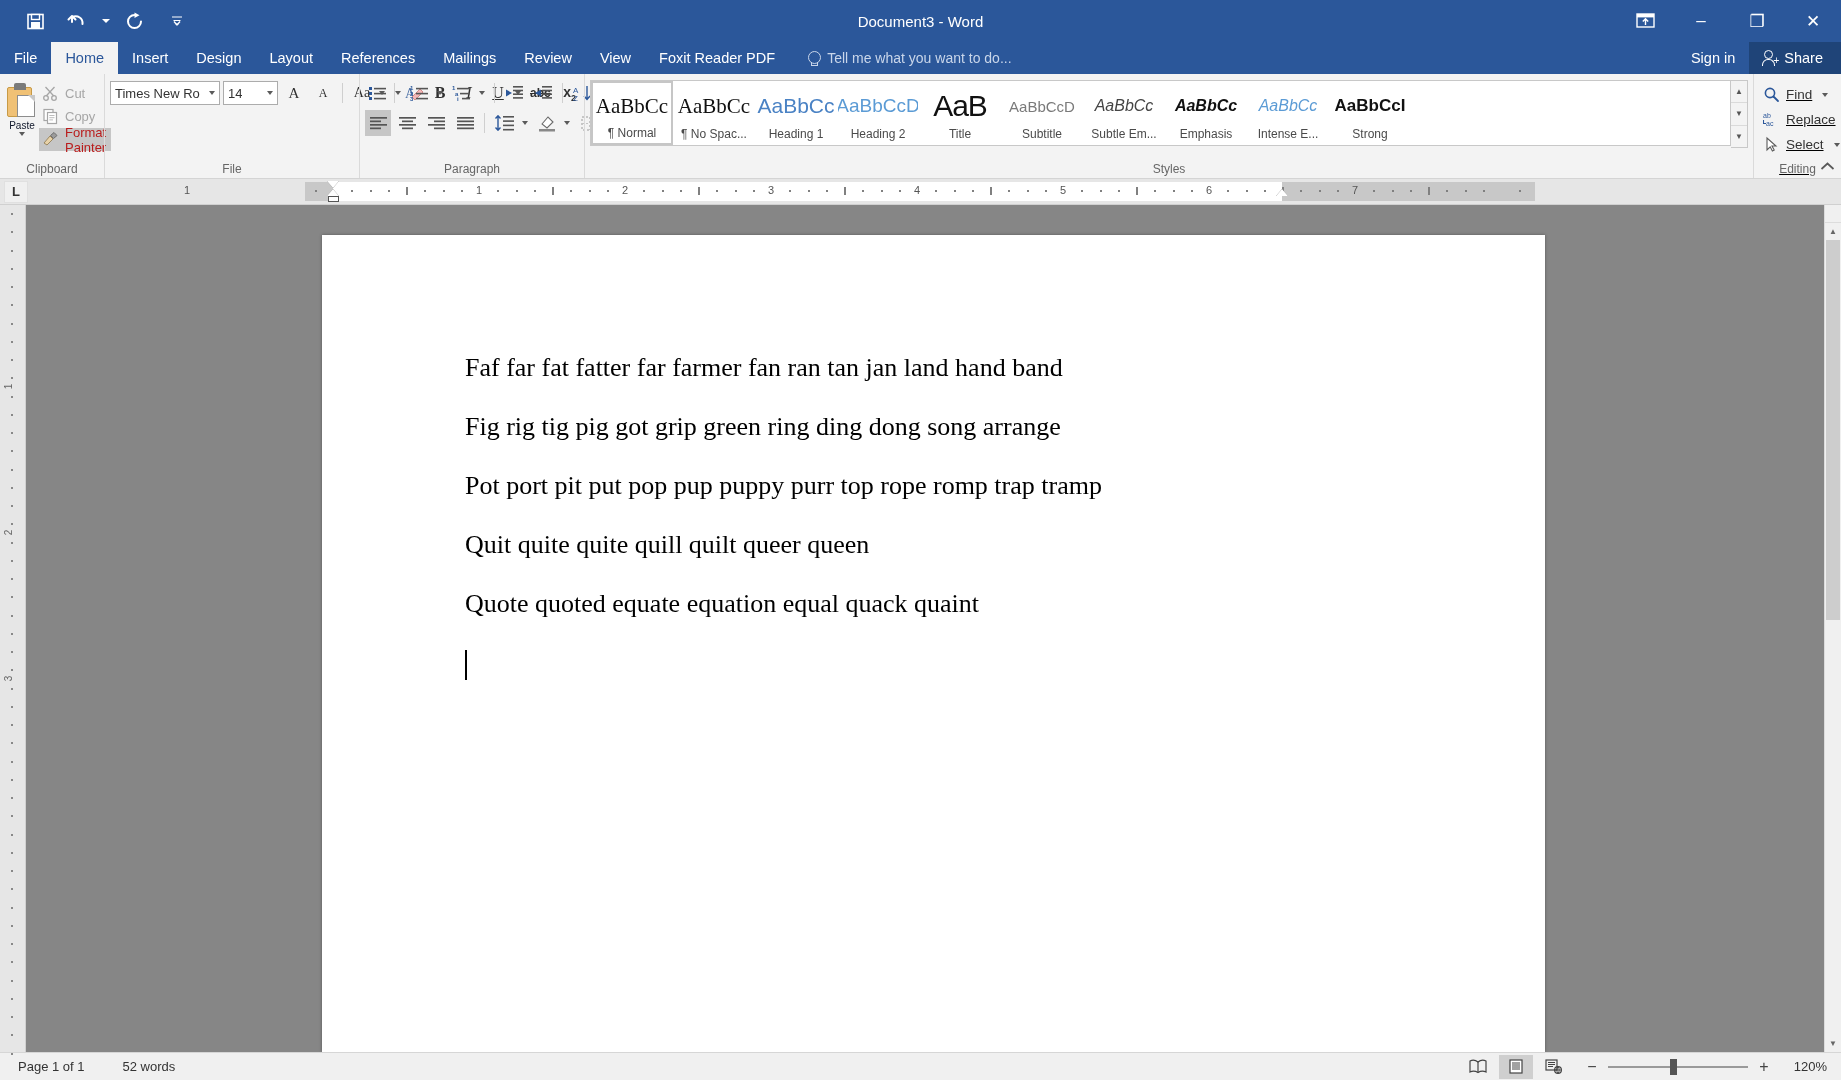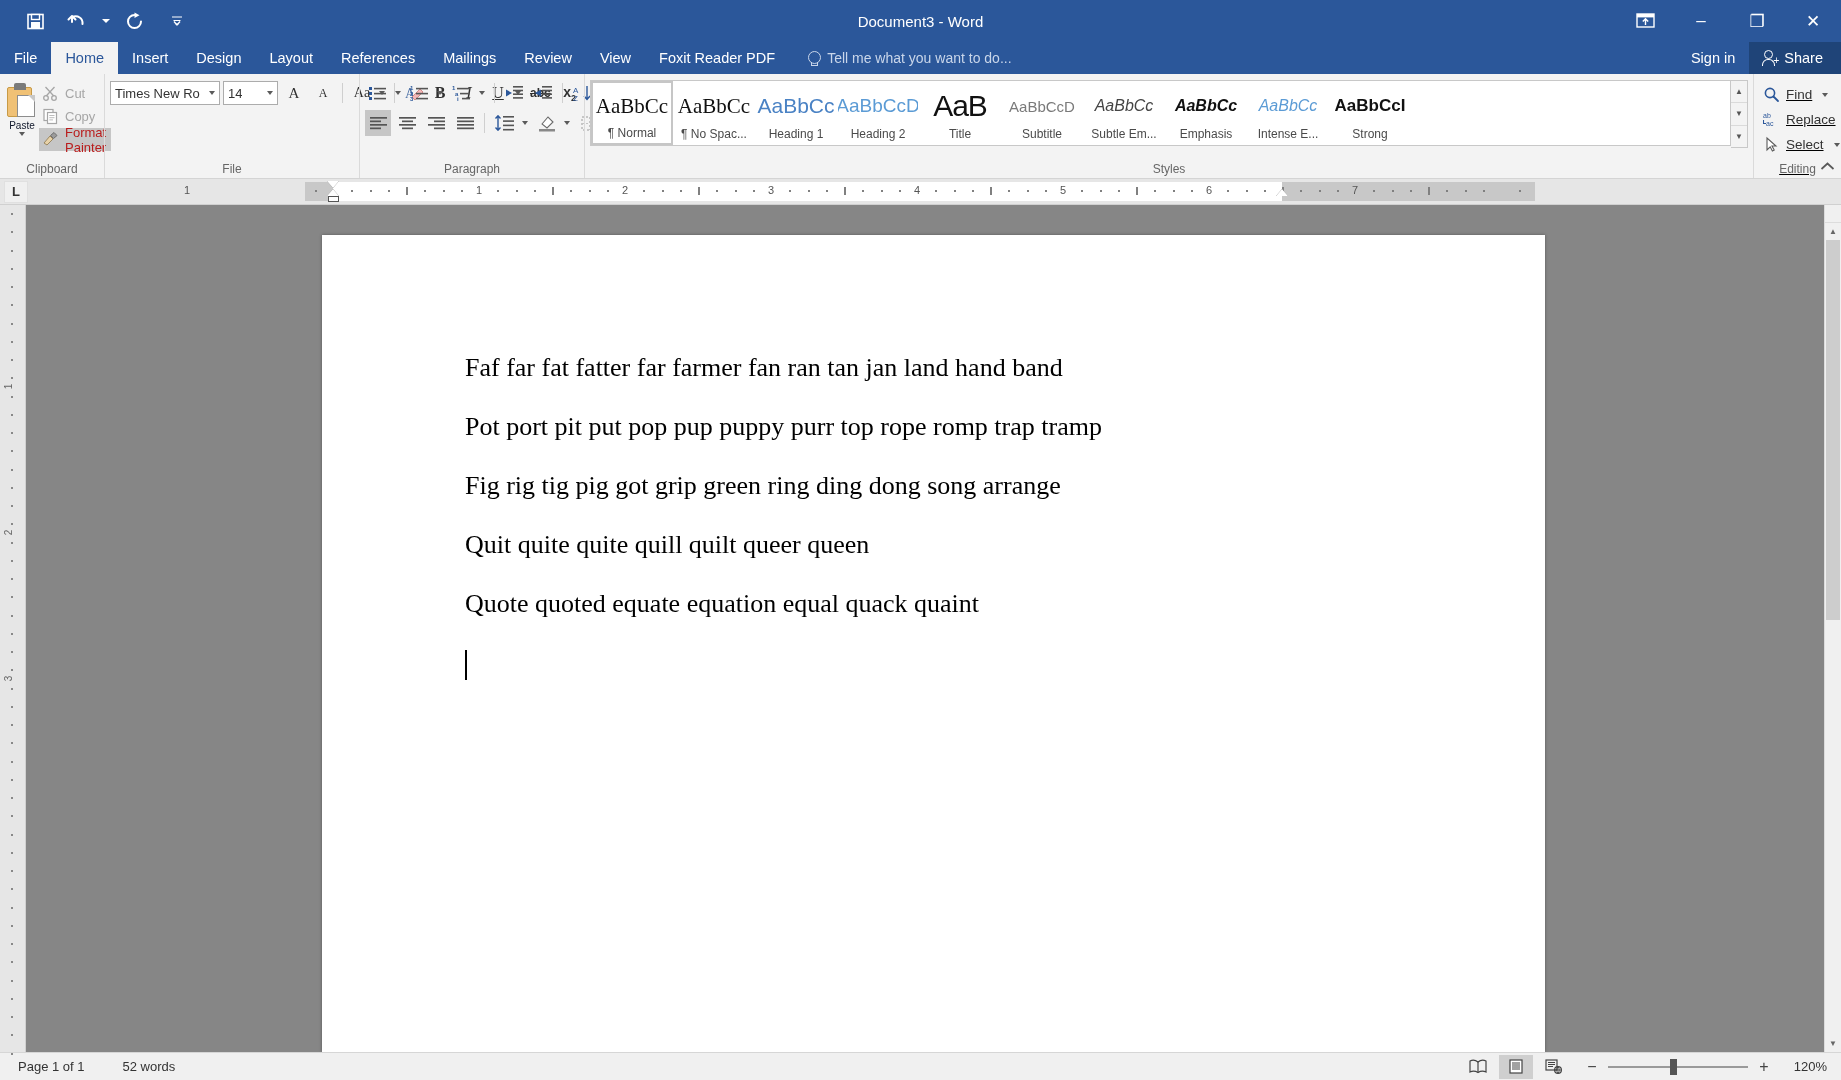--- a/index.html
+++ b/index.html
@@ -996,22 +996,22 @@
       <div class="vr-tick" style="top: 829.35px;"></div>
       <div class="vr-tick" style="top: 847.6px;"></div>
       <div class="vr-num" style="top: 176px;">1</div>
       <div class="vr-num" style="top: 322px;">2</div>
       <div class="vr-num" style="top: 468px;">3</div>
     </div>
   <div class="docscroll">
     <div class="page">
       <div class="doc-text">
         <div class="doc-line">Faf far fat fatter far farmer fan ran tan jan land hand band</div>
+        <div class="doc-line">Fig rig tig pig got grip green ring ding dong song arrange</div>
         <div class="doc-line">Pot port pit put pop pup puppy purr top rope romp trap tramp</div>
-        <div class="doc-line">Fig rig tig pig got grip green ring ding dong song arrange</div>
         <div class="doc-line">Quit quite quite quill quilt queer queen</div>
         <div class="doc-line">Quote quoted equate equation equal quack quaint</div>
         <div class="doc-line"><span class="caret"></span></div>
       </div>
     </div>
     <div class="vscroll">
       <div class="vs-split"></div>
       <div class="vs-arrow">▲</div>
       <div class="vs-track">
         <div class="vs-thumb"></div>

